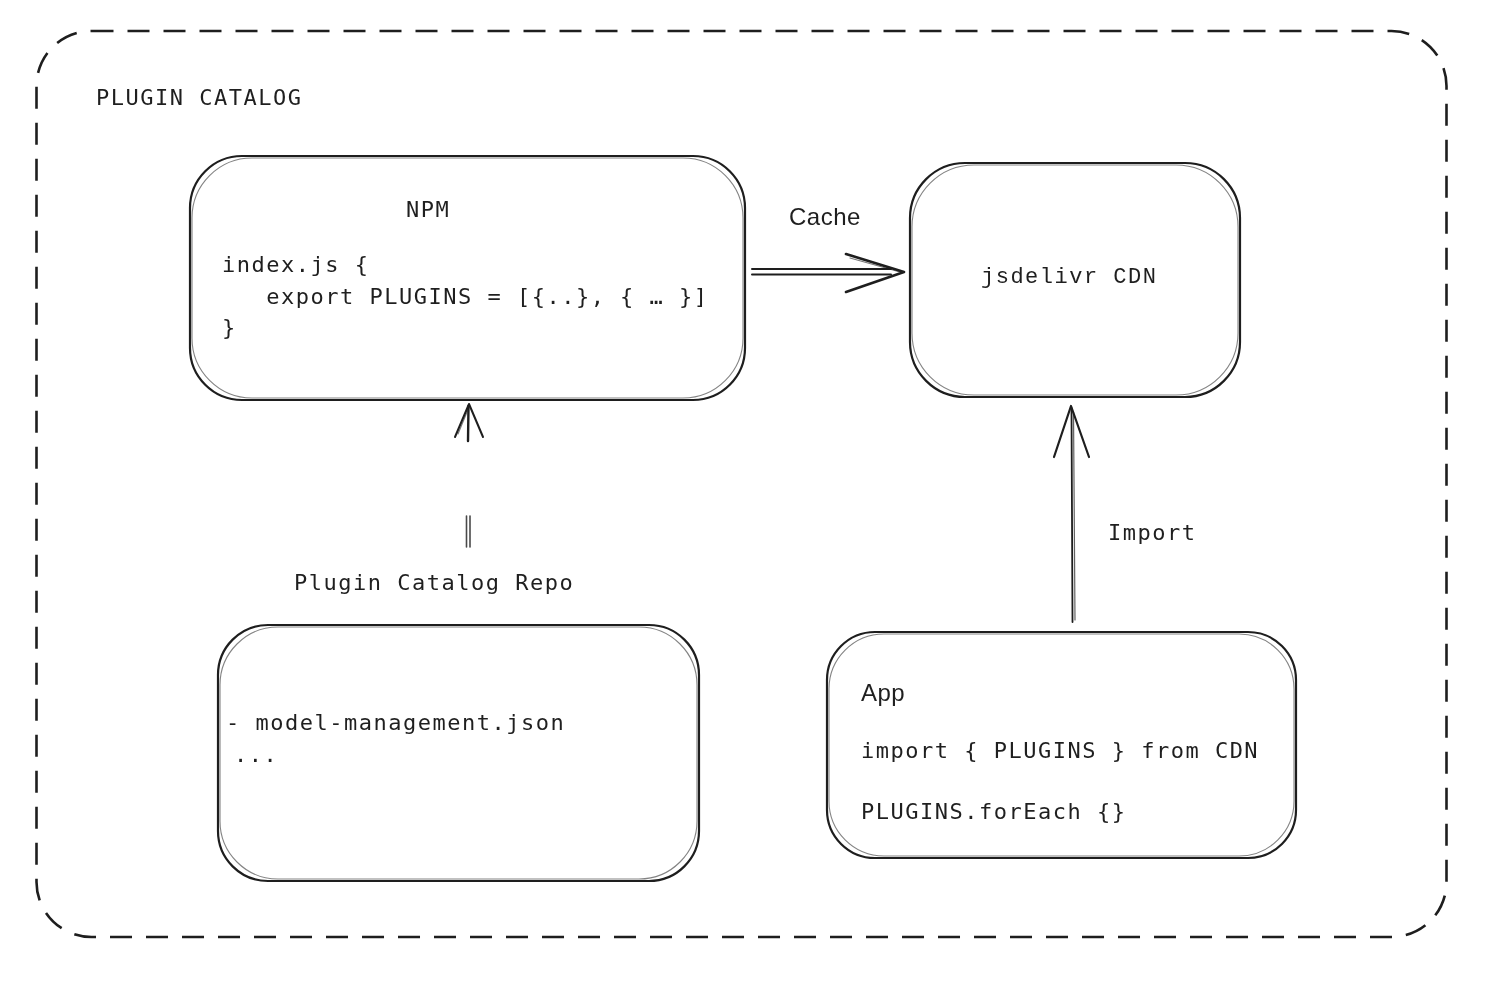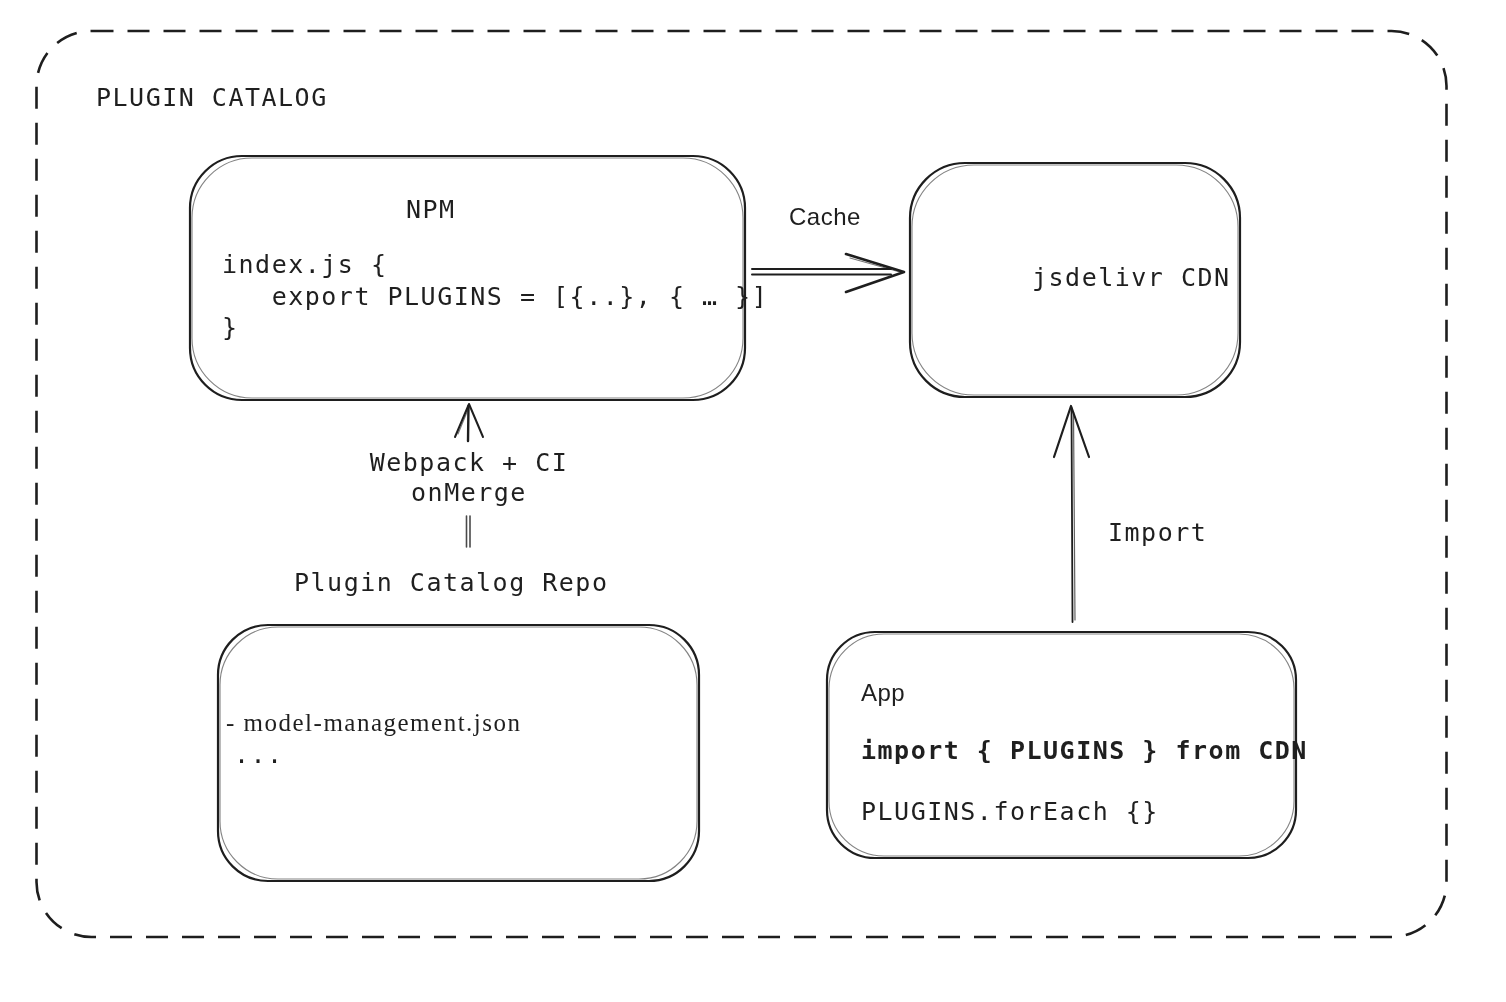--- a/index.html
+++ b/index.html
@@ -19,21 +19,21 @@
   #shape-layer {
     position: absolute;
     left: 0;
     top: 0;
     width: 1506px;
     height: 1002px;
   }
   .txt {
     position: absolute;
     font-family: "DejaVu Sans Mono", monospace;
-    font-size: 25px;
+    font-size: 22px;
     line-height: 27px;
     letter-spacing: 1.5px;
     color: #1f1f1f;
     white-space: pre;
   }
   .sans {
     font-family: "Liberation Sans", sans-serif;
     font-size: 24px;
     font-weight: 500;
     letter-spacing: 0.5px;
@@ -102,30 +102,28 @@
 
   <div class="txt" style="left:96px; top:84px;">PLUGIN CATALOG</div>
 
   <div class="txt" style="left:406px; top:196px;">NPM</div>
   <div class="txt code" style="left:222px; top:249px;">index.js {
    export PLUGINS = [{..}, { … }]
 }</div>
 
   <div class="txt sans" style="left:789px; top:201px;">Cache</div>
 
-  <div class="txt" style="left:1032px; top:264px;">jsdelivr CDN</div>
+  <div class="txt" style="left:981px; top:264px;font-family:Liberation Mono, monospace;">jsdelivr CDN</div>
 
-  <div class="txt center" style="left:319px; top:448px; width:300px; line-height:29.5px;">Webpack + CI
-onMerge</div>
 
   <div class="txt" style="left:294px; top:569px;">Plugin Catalog Repo</div>
   <div style="position:absolute; left:226px; top:707px;">
-    <div class="txt" style="position:static; line-height:32px;font-family:Liberation Serif, serif;">- model-management.json</div>
+    <div class="txt" style="position:static; line-height:32px;">- model-management.json</div>
     <div class="txt" style="position:static; line-height:32px; padding-left:8px;">...</div>
   </div>
 
   <div class="txt sans" style="left:861px; top:677px;">App</div>
-  <div class="txt" style="left:861px; top:737px;font-weight:bold;">import { PLUGINS } from CDN</div>
+  <div class="txt" style="left:861px; top:737px;">import { PLUGINS } from CDN</div>
   <div class="txt" style="left:861px; top:798px;">PLUGINS.forEach {}</div>
 
   <div class="txt" style="left:1108px; top:519px;text-align:right;">Import</div>
 
 </div>
 
 </body></html>

